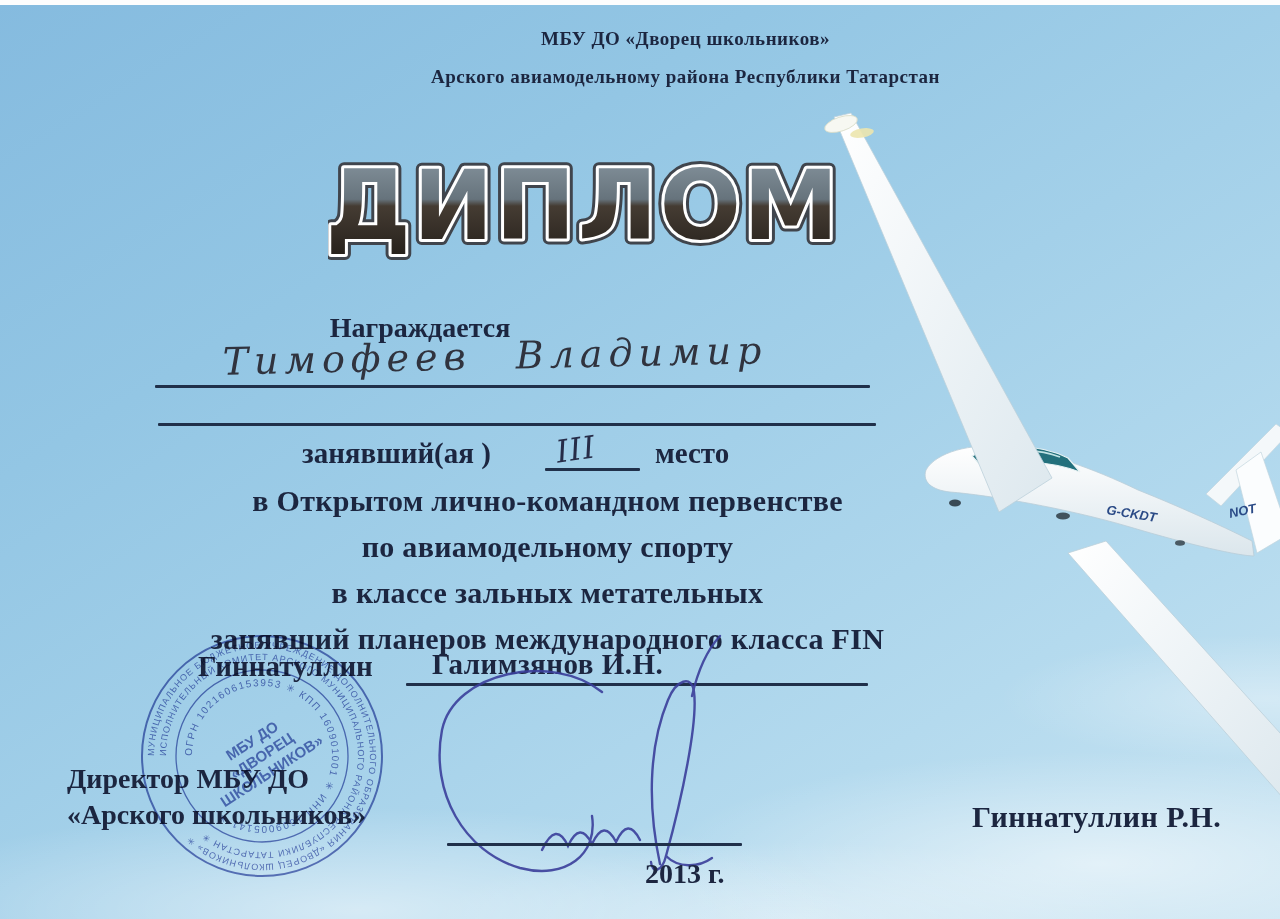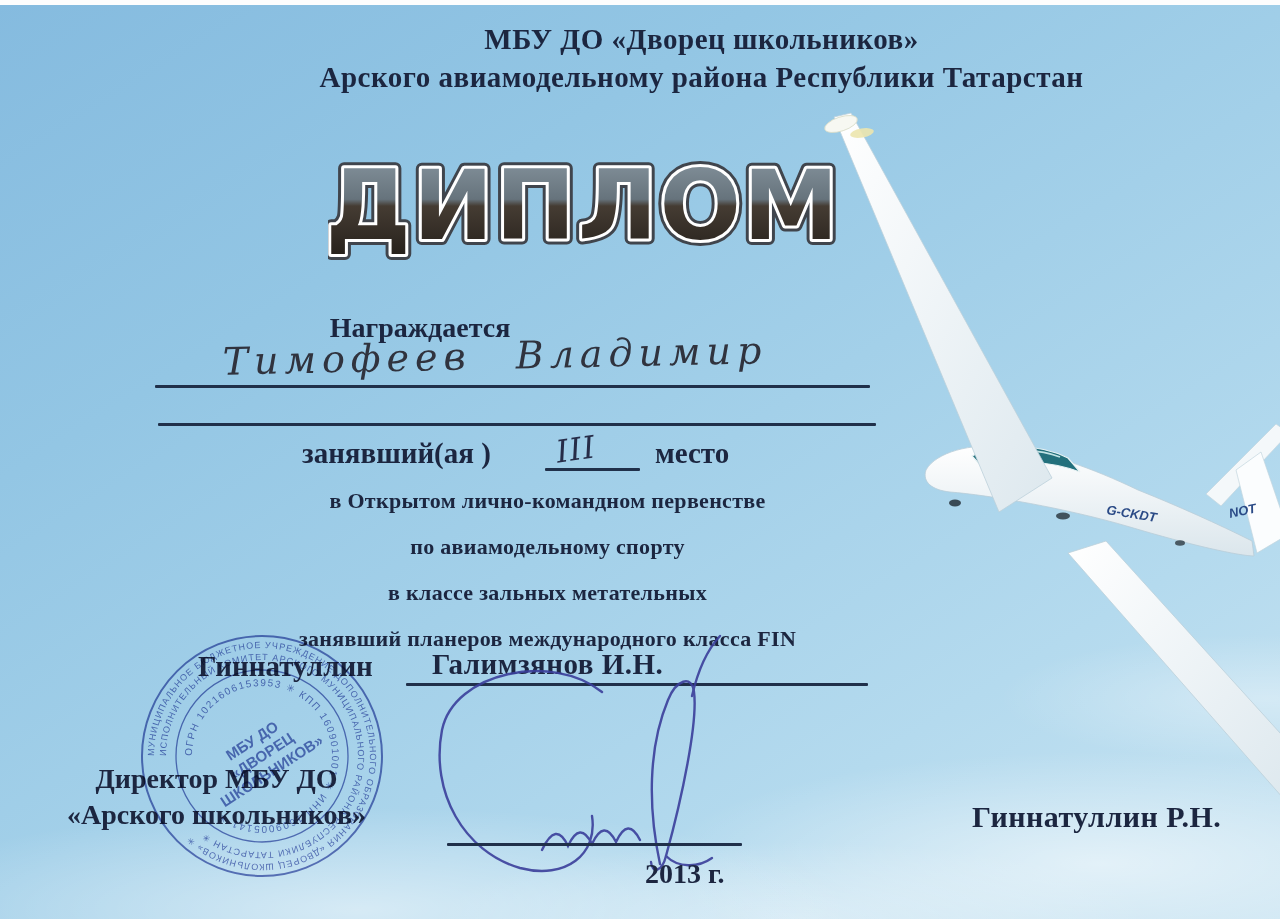--- a/index.html
+++ b/index.html
@@ -11,39 +11,39 @@
     font-family:"Liberation Serif", serif;
     background:
       radial-gradient(55% 16% at 28% 99%, rgba(255,255,255,.50), rgba(255,255,255,0) 70%),
       radial-gradient(48% 17% at 86% 94%, rgba(255,255,255,.55), rgba(255,255,255,0) 72%),
       radial-gradient(40% 12% at 62% 100%, rgba(255,255,255,.40), rgba(255,255,255,0) 70%),
       radial-gradient(30% 10% at 99% 76%, rgba(255,255,255,.35), rgba(255,255,255,0) 70%),
       linear-gradient(148deg,#85bbdf 0%,#93c6e4 28%,#a3d0e9 52%,#b4daee 76%,#c9e4f2 100%);
   }
   .top-strip{position:absolute;left:0;top:0;width:100%;height:5px;background:#fdfdfd;}
   .txt{position:absolute;color:#1c2640;}
-  .b{font-weight:bold;text-align:center;}
+  .b{font-weight:bold;}
   .center{text-align:center;}
   .rule{position:absolute;height:3px;background:#20304a;border-radius:1px;}
-  .org-header{top:20px;left:314px;width:775px;font-size:29px;line-height:38px;letter-spacing:.5px;}
+  .org-header{top:20px;left:298px;width:775px;font-size:19px;line-height:38px;letter-spacing:.5px;}
   .awarded{top:312px;left:270px;width:300px;font-size:28px;}
   .handwritten-name{
     top:334px;left:210px;width:570px;font-size:38px;
     font-family:"DejaVu Serif", serif;font-style:italic;
     letter-spacing:6px;word-spacing:26px;color:#30333e;
     transform:rotate(-1.2deg);
   }
   .place-prefix{top:437px;left:302px;font-size:29px;}
   .place-value{
     top:431px;left:556px;font-size:31px;color:#262c48;
     font-family:"DejaVu Serif", serif;font-style:italic;
     transform:rotate(-8deg);letter-spacing:1px;
   }
   .place-suffix{top:437px;left:655px;font-size:29px;}
-  .body-block{top:478px;left:160px;width:775px;font-size:22px;line-height:46px;letter-spacing:.3px;}
+  .body-block{top:478px;left:160px;width:775px;font-size:30px;line-height:46px;letter-spacing:.3px;}
   .leader-label{top:650px;left:198px;font-size:29px;}
   .leader-name{top:648px;left:432px;font-size:29px;letter-spacing:.5px;}
   .director-block{top:761px;left:67px;font-size:28px;line-height:36px;}
   .director-name{top:800px;left:972px;font-size:30px;letter-spacing:.5px;}
   .year{top:858px;left:645px;font-size:28px;}
   svg{position:absolute;}
   .glider-svg{left:0;top:0;}
   .title-svg{left:328px;top:148px;}
   .title-text{
     font-family:"DejaVu Sans", sans-serif;font-weight:bold;

